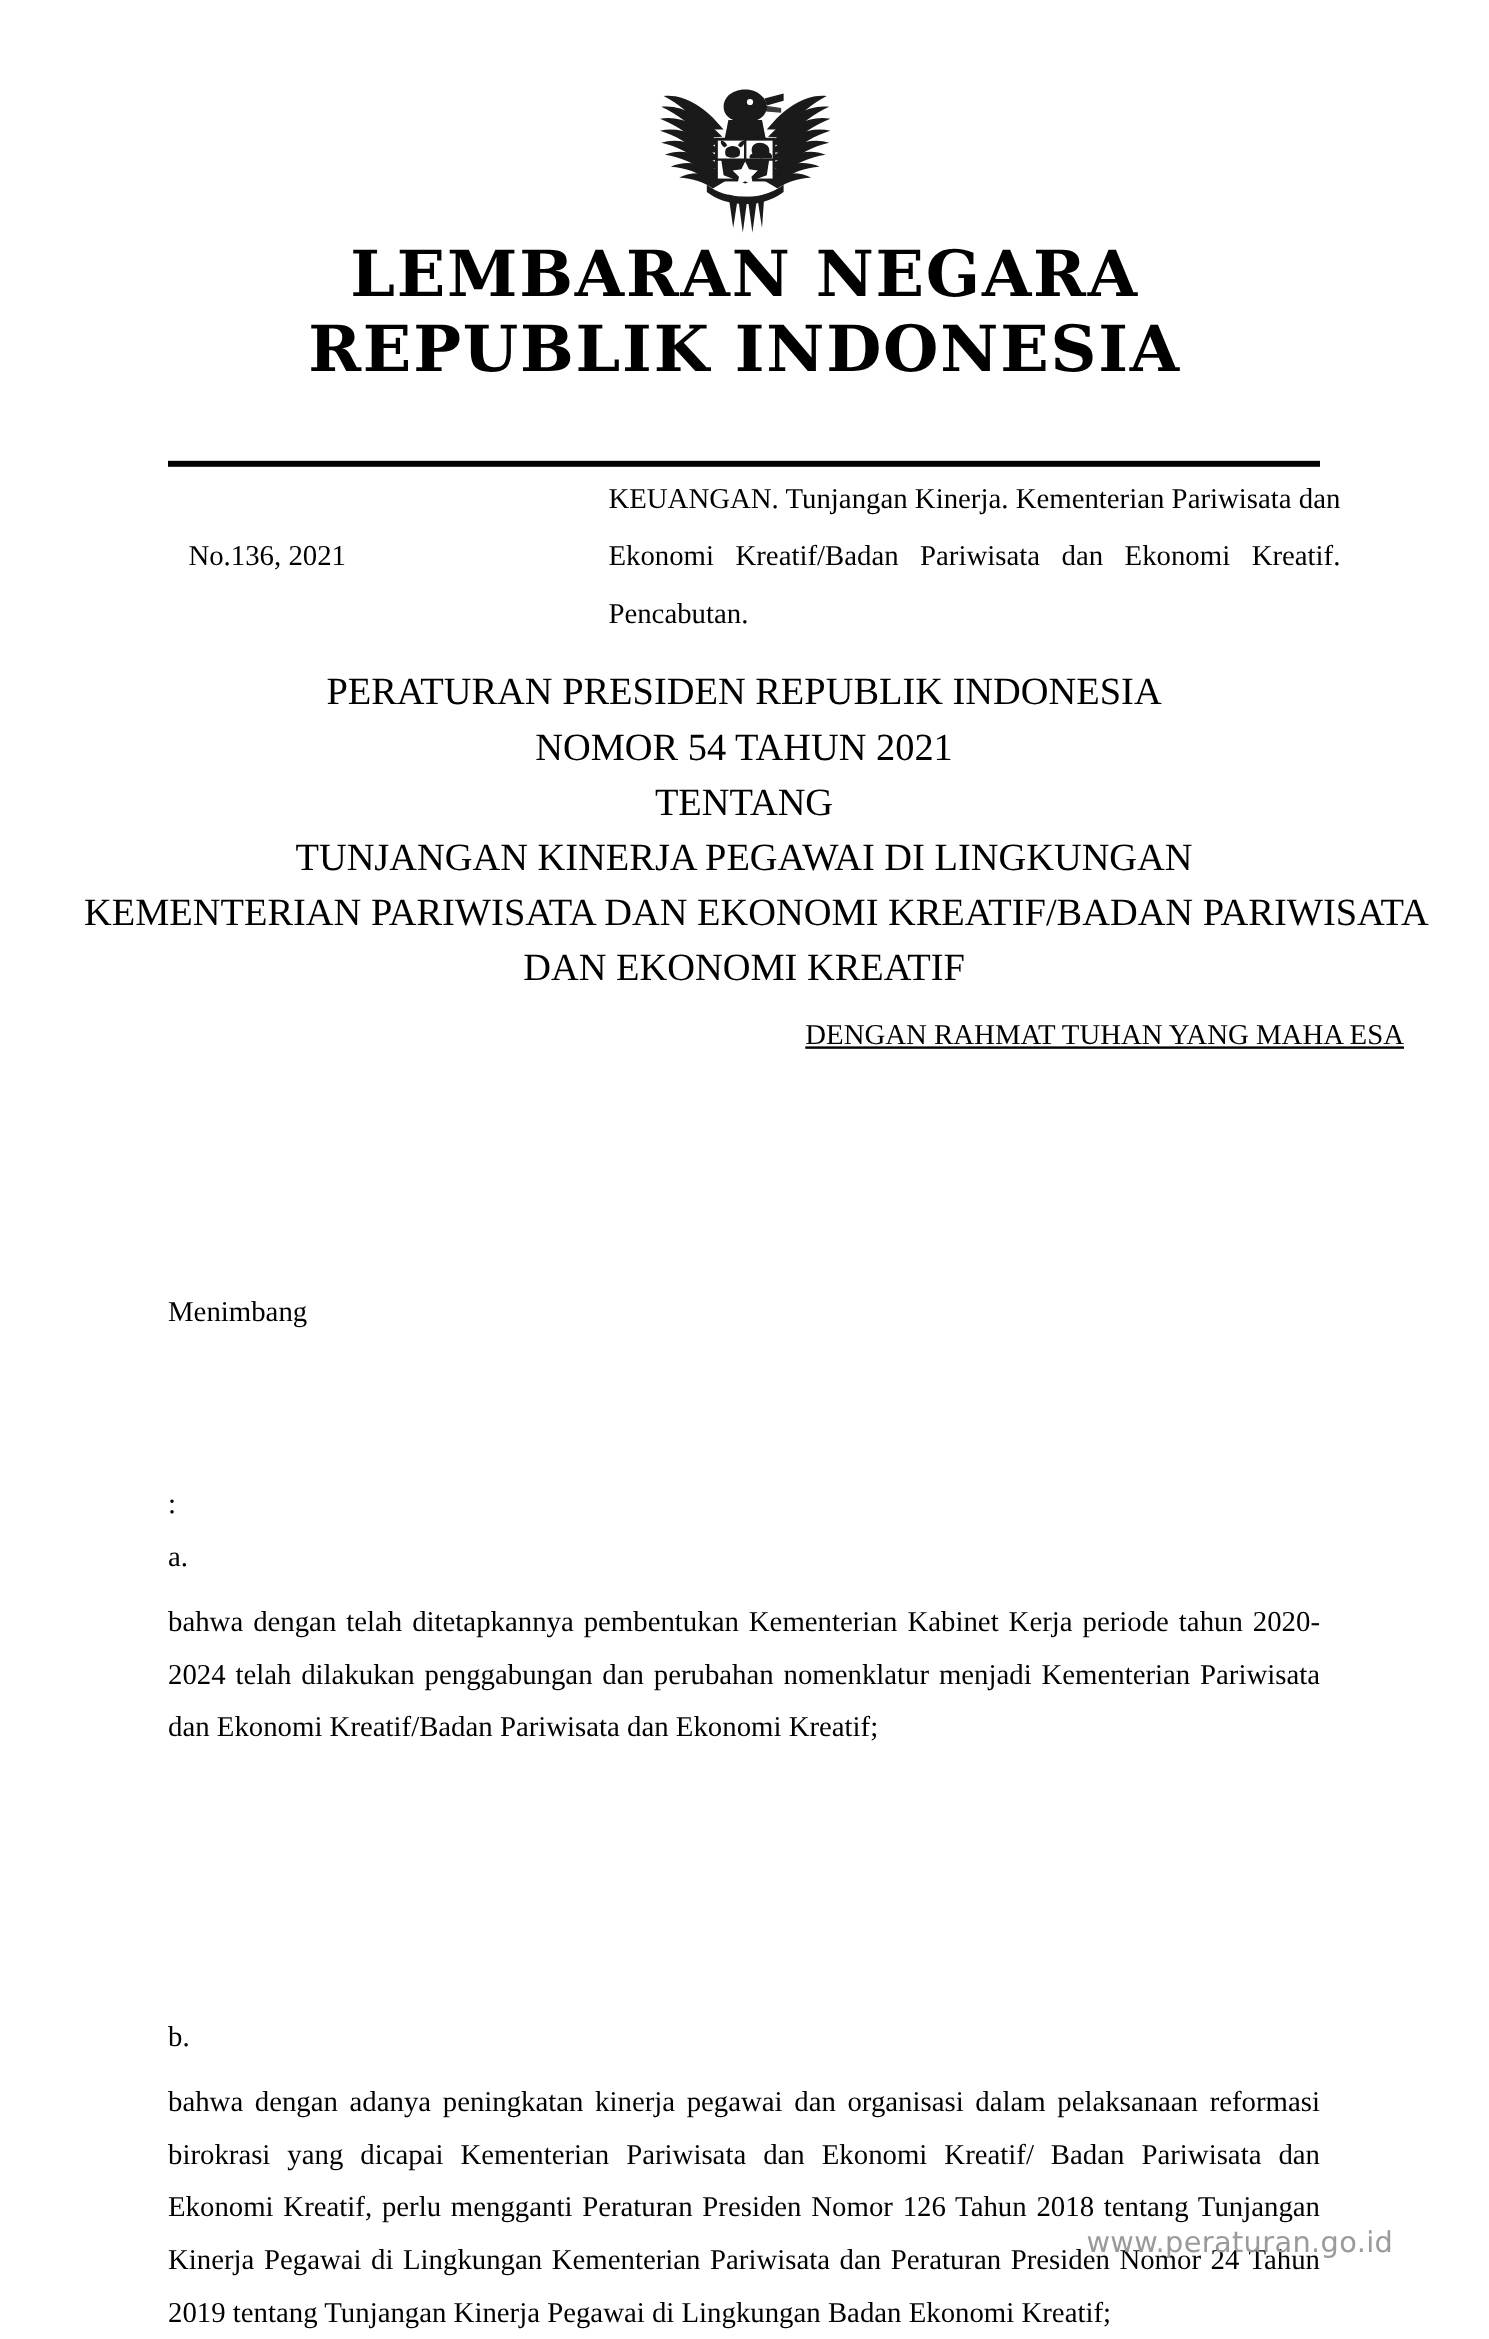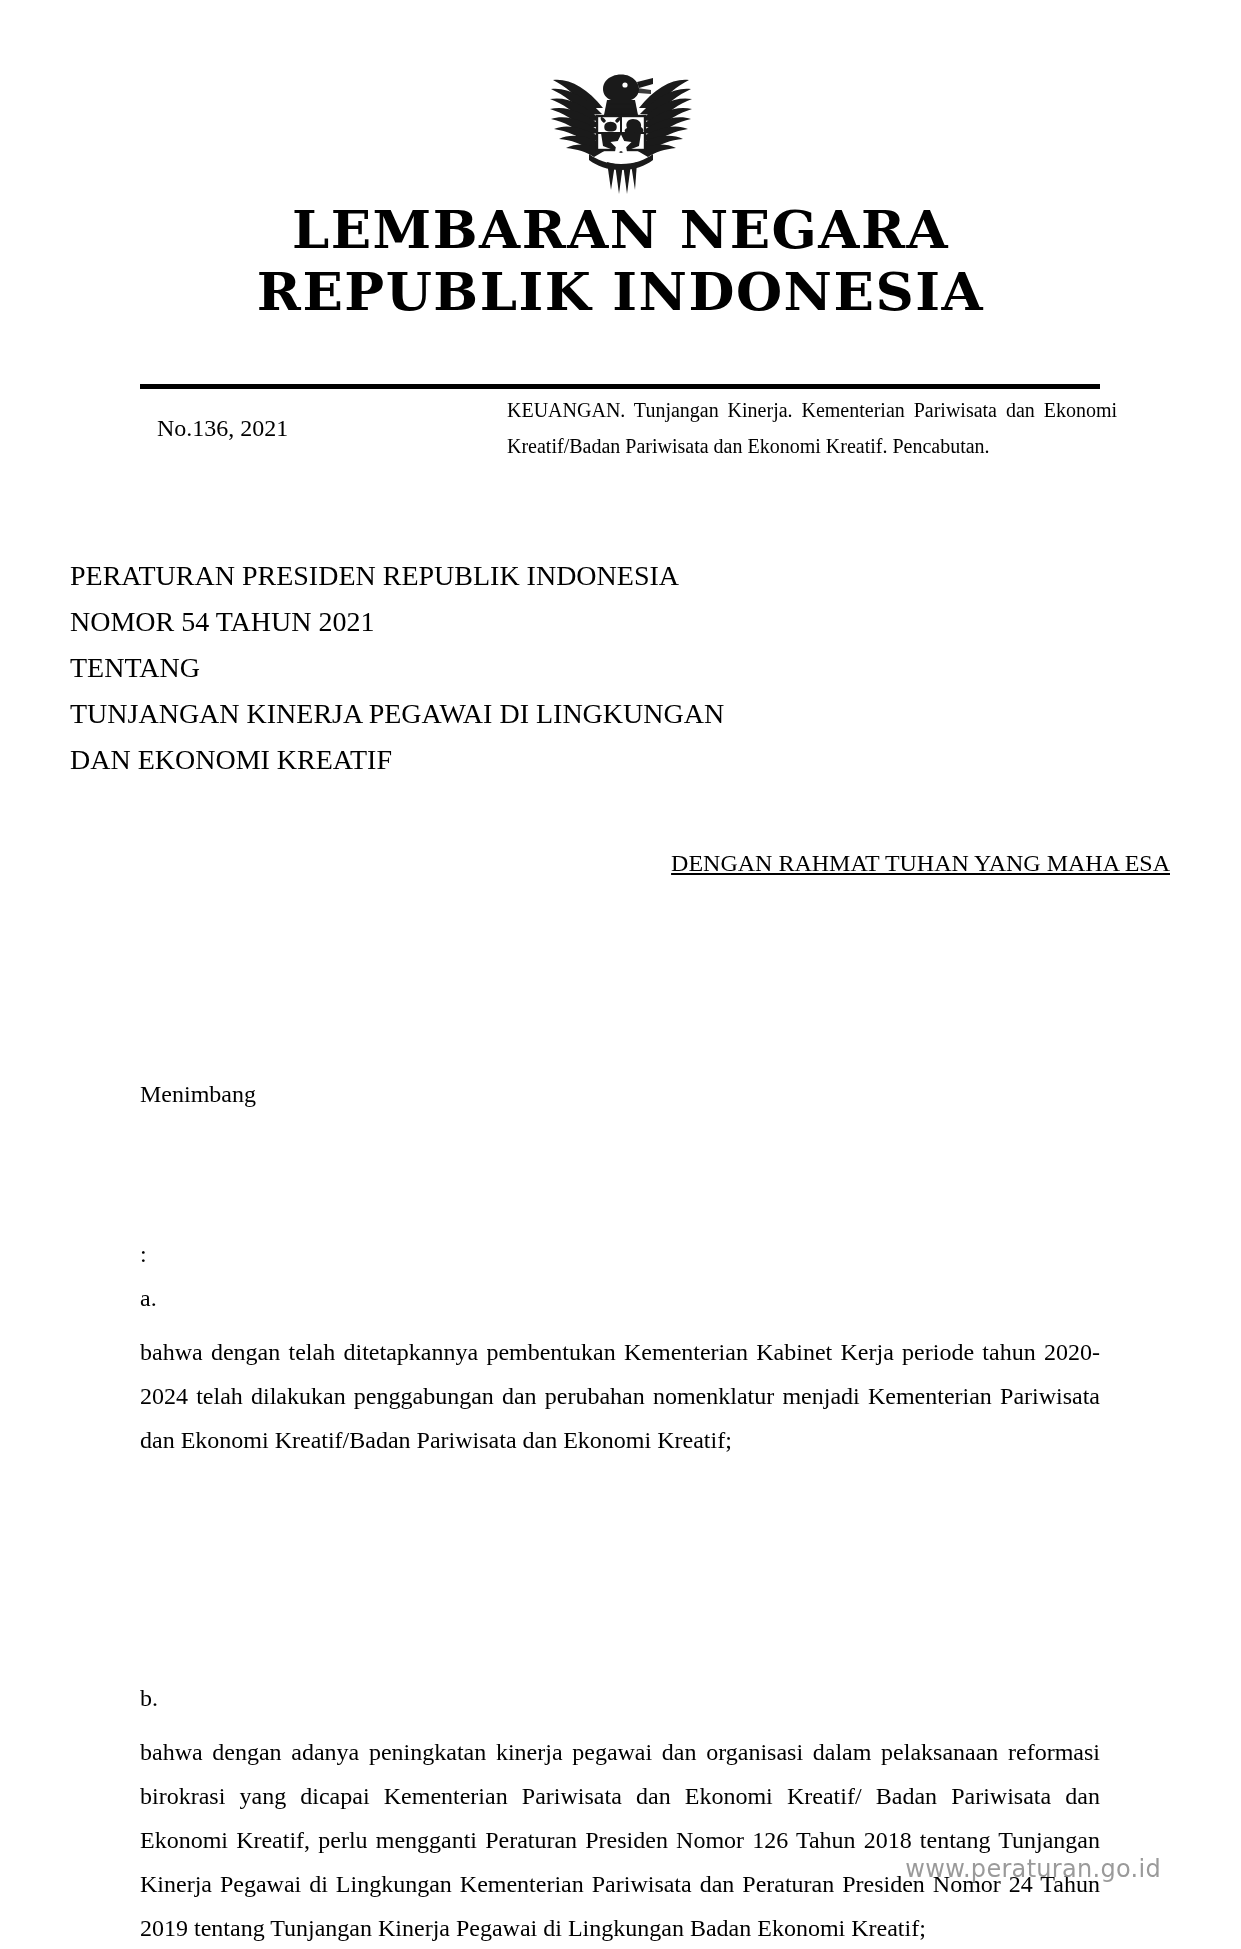--- a/index.html
+++ b/index.html
@@ -73,33 +73,34 @@
     align-items: center;
   }
   .meta-left {
     width: 350px;
     font-size: 24px;
     line-height: 36px;
     flex: 0 0 350px;
   }
   .meta-right {
     flex: 1 1 auto;
-    font-size: 20px;
-    line-height: 36px;
+    font-size: 24px;
+    line-height: 48px;
     text-align: justify;
     text-align-last: left;
   }
 
   
   .title-block {
     position: absolute;
     left: 70px;
     top: 553px;
     width: 1100px;
-    font-size: 28px;
+    text-align: center;
+    font-size: 32px;
     line-height: 46px;
   }
   .title-block .line { display: block; white-space: nowrap; }
 
   .rahmat {
     position: absolute;
     left: 70px;
     top: 843px;
     width: 1100px;
     text-align: right;
@@ -240,20 +241,21 @@
   <div class="meta">
     <div class="meta-left">No.136, 2021</div>
     <div class="meta-right">KEUANGAN. Tunjangan Kinerja. Kementerian Pariwisata dan Ekonomi Kreatif/Badan Pariwisata dan Ekonomi Kreatif. Pencabutan.</div>
   </div>
 
   <div class="title-block">
     <span class="line">PERATURAN PRESIDEN REPUBLIK INDONESIA</span>
     <span class="line">NOMOR 54 TAHUN 2021</span>
     <span class="line">TENTANG</span>
     <span class="line">TUNJANGAN KINERJA PEGAWAI DI LINGKUNGAN</span>
+    <span class="line">KEMENTERIAN PARIWISATA DAN EKONOMI KREATIF/BADAN PARIWISATA</span>
     <span class="line">DAN EKONOMI KREATIF</span>
   </div>
 
   <div class="rahmat">DENGAN RAHMAT TUHAN YANG MAHA ESA</div>
 
 
   <div class="considering">
     <div class="cons-row">
       <div class="cons-label">Menimbang</div>
       <div class="cons-colon">:</div>

